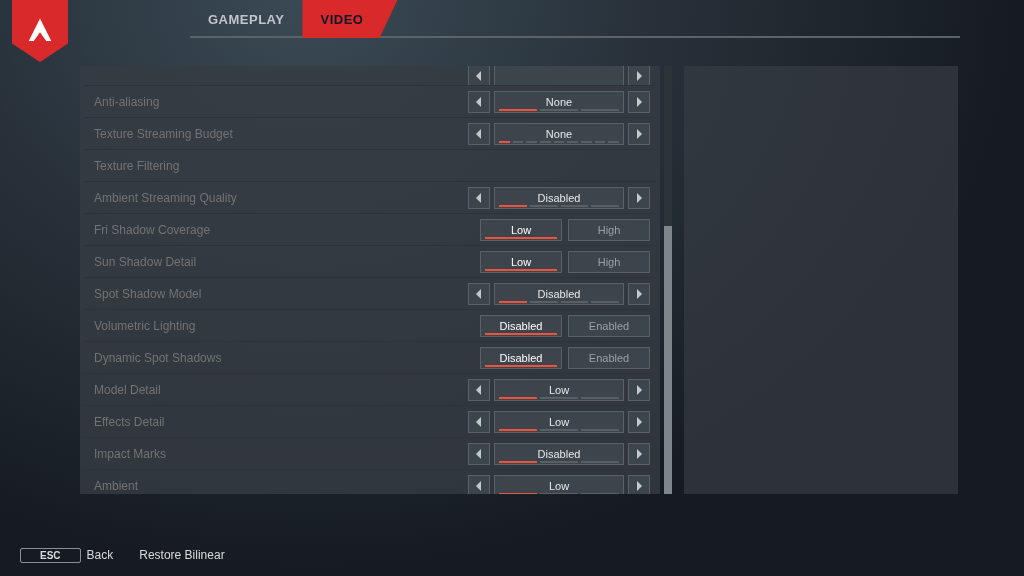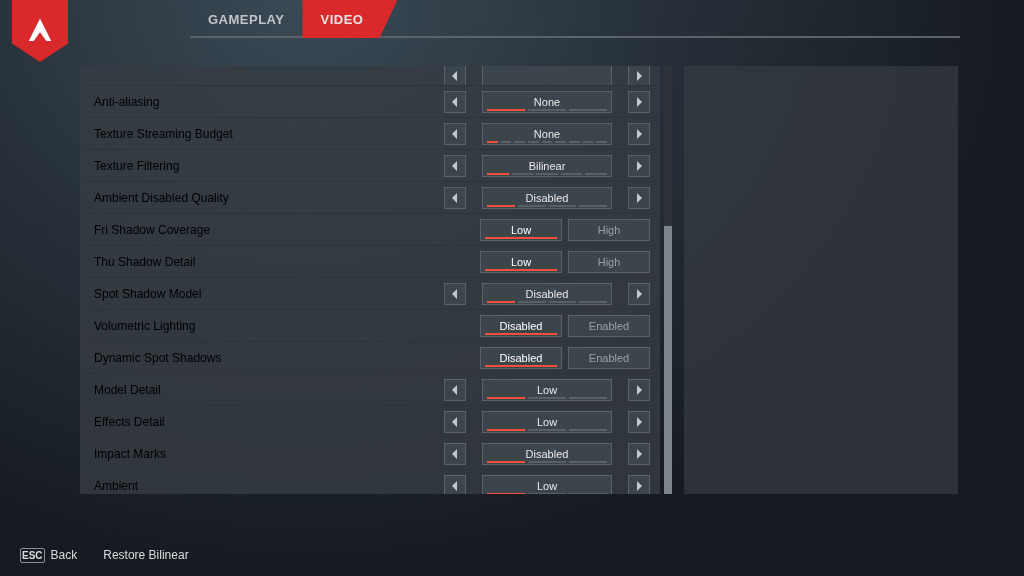--- a/index.html
+++ b/index.html
@@ -35,21 +35,21 @@
     height: 38px;
     padding: 0 18px;
     display: flex; align-items: center;
     font-size: 13px; font-weight: 600; letter-spacing: 0.5px;
     color: #c2c5c9;
     cursor: pointer;
     position: relative;
   }
   .tab.active {
     background: #da292a;
-    color: #e5e5e5;
+    color: #0f172a;
     clip-path: polygon(0 0, 100% 0, calc(100% - 18px) 100%, 0 100%);
     padding-right: 34px;
   }
 
   
   .content {
     position: absolute;
     left: 80px; top: 66px;
     width: 580px;
     height: 428px;
@@ -58,23 +58,23 @@
   }
   .scroll-inner { padding: 0 4px; }
 
   .row {
     display: flex; align-items: center; justify-content: space-between;
     height: 32px;
     border-bottom: 1px solid #2d3339;
     padding: 0 6px 0 10px;
   }
   .row:first-child { height: 20px; overflow: hidden; } 
-  .row-label { font-size: 12px; color: #000000; }
-
-  .ctrl { display: flex; align-items: center; gap: 16px; }
+  .row-label { font-size: 12px; color: #737373; }
+
+  .ctrl { display: flex; align-items: center; gap: 4px; }
 
   .arrow-btn {
     width: 22px; height: 22px;
     background: #3d454c;
     border: 1px solid #5a6168;
     display: flex; align-items: center; justify-content: center;
     cursor: pointer;
   }
   .arrow-btn svg { width: 8px; height: 10px; fill: #c6c9cc; }
 
@@ -127,21 +127,21 @@
   }
 
   
   .footer {
     position: absolute; left: 20px; bottom: 14px;
     display: flex; align-items: center; gap: 26px;
     font-size: 12px; color: #d9dcde;
   }
   .keycap {
     border: 1px solid #8b9095;
-    padding: 1px 1px;
+    padding: 1px 19px;
     font-size: 10px; font-weight: 700;
     border-radius: 2px;
     margin-right: 6px;
   }
 </style>
 </head>
 <body>
 
 <div class="header">
   <div class="logo-wrap">
@@ -223,45 +223,23 @@
           </div>
           <div class="arrow-btn">
             <svg viewBox="0 0 8 10">
               <path d="M2 0 L7 5 L2 10 Z"></path>
             </svg>
           </div>
         </div>
       </div>
       <div class="row">
         <div class="row-label">Texture Filtering</div>
-        <div class="ctrl">
-          <div class="arrow-btn">
-            <svg viewBox="0 0 8 10">
-              <path d="M6 0 L1 5 L6 10 Z"></path>
-            </svg>
-          </div>
-          <div class="val-box">
-            <span>Bilinear</span>
-            <div class="ticks">
-              <span class="on"></span>
-              <span></span>
-              <span></span>
-              <span></span>
-              <span></span>
-            </div>
-          </div>
-          <div class="arrow-btn">
-            <svg viewBox="0 0 8 10">
-              <path d="M2 0 L7 5 L2 10 Z"></path>
-            </svg>
-          </div>
-        </div>
-      </div>
-      <div class="row">
-        <div class="row-label">Ambient Disabled Quality</div>
+      </div>
+      <div class="row">
+        <div class="row-label">Ambient Streaming Quality</div>
         <div class="ctrl">
           <div class="arrow-btn">
             <svg viewBox="0 0 8 10">
               <path d="M6 0 L1 5 L6 10 Z"></path>
             </svg>
           </div>
           <div class="val-box">
             <span>Disabled</span>
             <div class="ticks">
               <span class="on"></span>
@@ -280,21 +258,21 @@
       <div class="row">
         <div class="row-label">Fri Shadow Coverage</div>
         <div class="ctrl">
           <div class="toggle">
             <div class="tog-opt sel">Low</div>
             <div class="tog-opt">High</div>
           </div>
         </div>
       </div>
       <div class="row">
-        <div class="row-label">Thu Shadow Detail</div>
+        <div class="row-label">Sun Shadow Detail</div>
         <div class="ctrl">
           <div class="toggle">
             <div class="tog-opt sel">Low</div>
             <div class="tog-opt">High</div>
           </div>
         </div>
       </div>
       <div class="row">
         <div class="row-label">Spot Shadow Model</div>
         <div class="ctrl">

